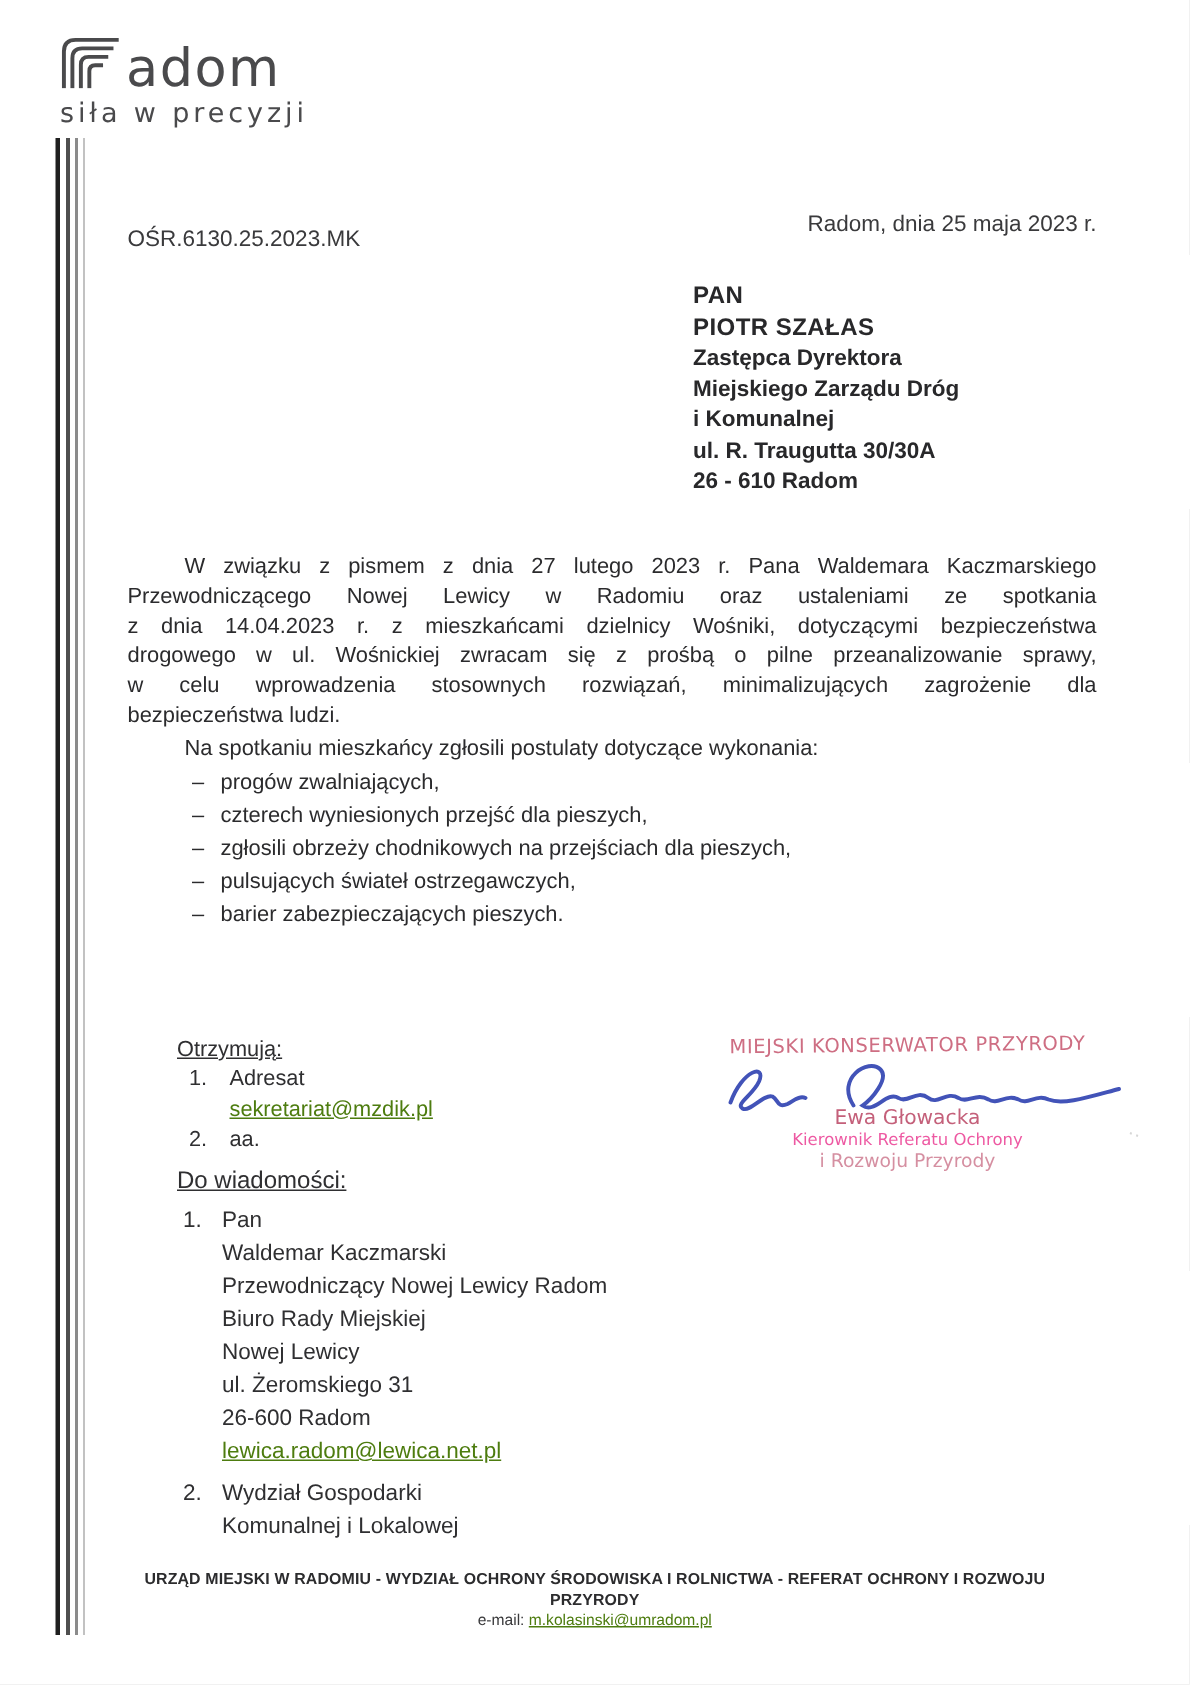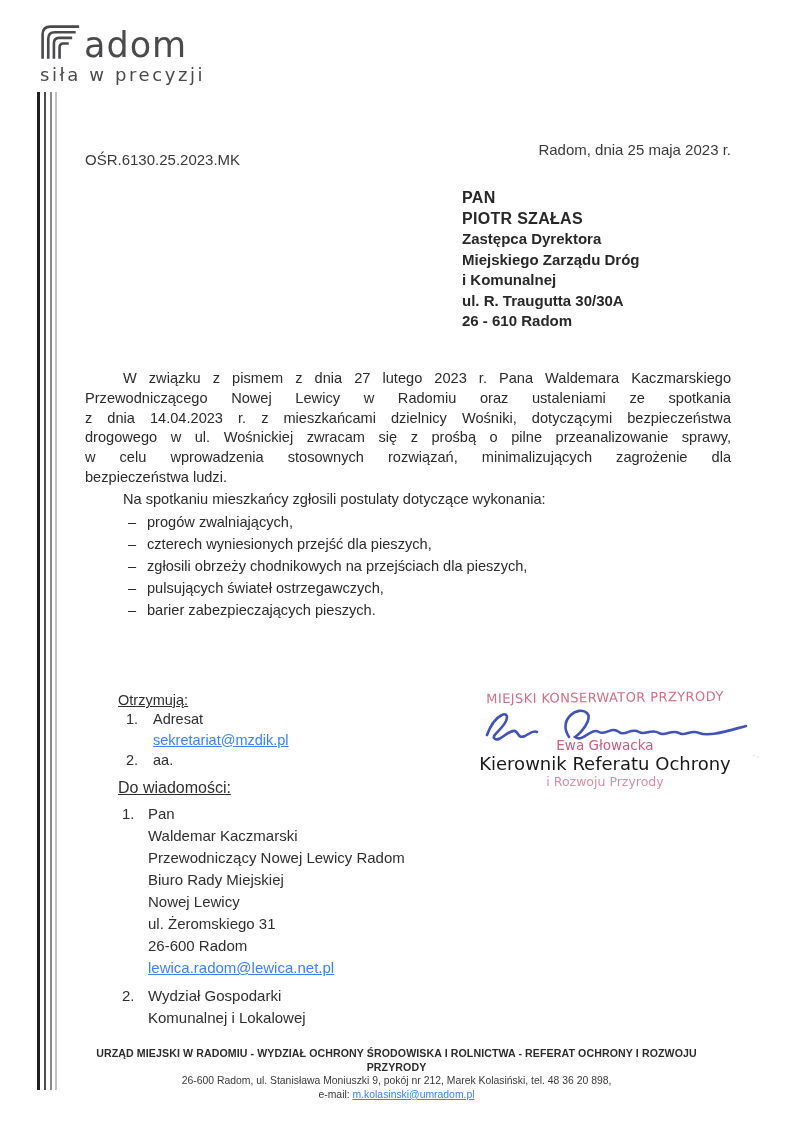--- a/index.html
+++ b/index.html
@@ -66,29 +66,29 @@
   .intro-line { padding-left: 38px; line-height: 20px; margin-top: 1px; }
   .bullets { margin-top: 2px; }
   .bullet-row { display: flex; line-height: 22px; }
   .bullet-dash { width: 30px; text-align: center; margin-left: 32px; flex: 0 0 auto; }
   
   .received { position: absolute; left: 118px; top: 692px; font-size: 14.5px; color: #2f2f31; }
   .u-head { text-decoration: underline; }
   .rec-row { display: flex; line-height: 18.5px; margin-top: 2px; }
   .rec-num { width: 27px; margin-left: 8px; flex: 0 0 auto; }
   .link {
-    color: #3b82f6; text-decoration: underline; cursor: pointer;
+    color: #4d7c0f; text-decoration: underline; cursor: pointer;
   }
   
   .stamp { position: absolute; left: 455px; top: 690px; width: 300px; text-align: center;
     font-family: "DejaVu Sans", sans-serif; }
   .stamp-title { color: #ce6e83; font-size: 13px; letter-spacing: .4px; transform: rotate(-.6deg); }
   .sig-svg { position: absolute; left: 10px; top: 11px; width: 285px; height: 52px; }
   .stamp-name { color: #c4607a; font-size: 13.5px; margin-top: 32px; }
-  .stamp-role1 { color: #000000; font-size: 18px; opacity: .9; }
+  .stamp-role1 { color: #ec4899; font-size: 11px; opacity: .9; }
   .stamp-role2 { color: #c4607a; font-size: 12.5px; opacity: .7; }
   
   .cc { position: absolute; left: 118px; top: 779px; font-size: 15px; color: #2f2f31; }
   .cc-head { font-size: 16px; text-decoration: underline; }
   .cc-item { display: flex; margin-top: 6px; line-height: 22px; }
   .cc-num { width: 26px; margin-left: 4px; flex: 0 0 auto; }
   
   .footer { position: absolute; left: 0; top: 1046px; width: 100%; text-align: center;
     color: #2c2c2e; }
   .footer-bold { font-size: 10.6px; font-weight: bold; letter-spacing: .1px; line-height: 14px; }
@@ -212,17 +212,16 @@
       <span>
         <div>Wydział Gospodarki</div>
         <div>Komunalnej i Lokalowej</div>
       </span>
     </div>
   </div>
 
   <div class="footer">
     <div class="footer-bold">URZĄD MIEJSKI W RADOMIU - WYDZIAŁ OCHRONY ŚRODOWISKA I ROLNICTWA - REFERAT OCHRONY I ROZWOJU</div>
     <div class="footer-bold">PRZYRODY</div>
-    <div class="footer-reg">26-600 Radom, ul. Stanisława Moniuszki 9, pokój nr 212, Marek Kolasiński, tel. 48 36 20 898,</div>
     <div class="footer-reg"><span>e-mail: </span><span class="link">m.kolasinski@umradom.pl</span></div>
   </div>
 
 </div>
 
 </body></html>

